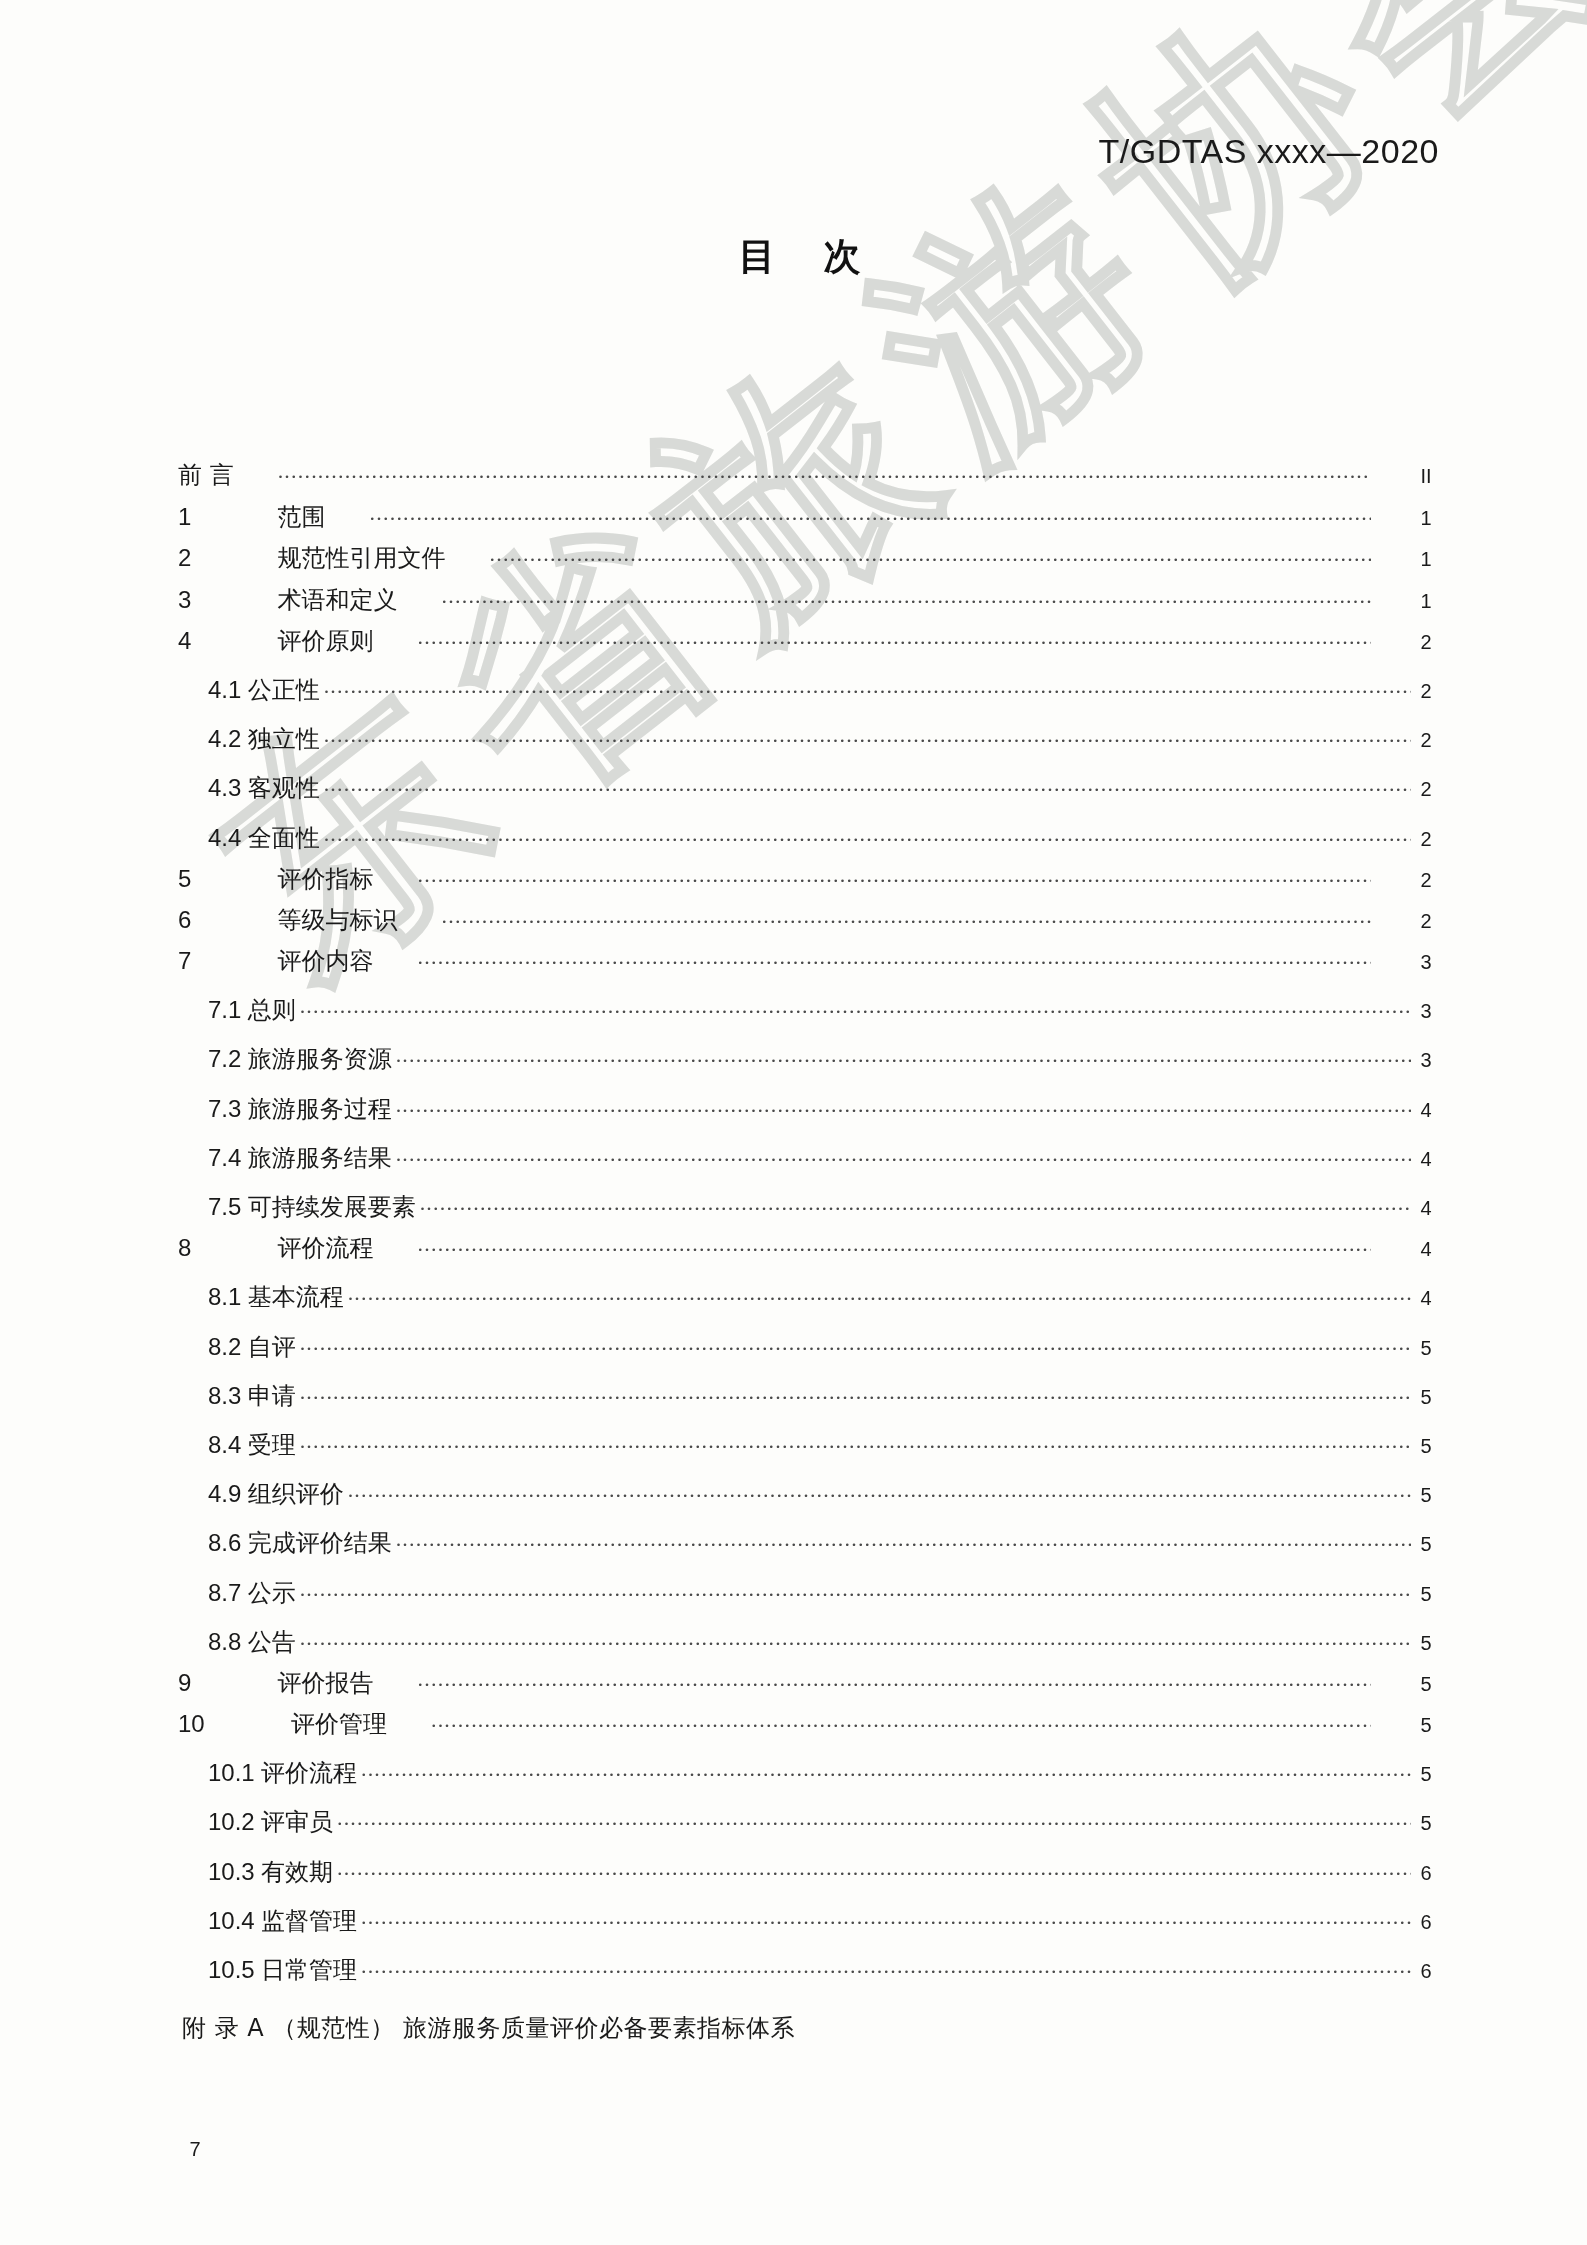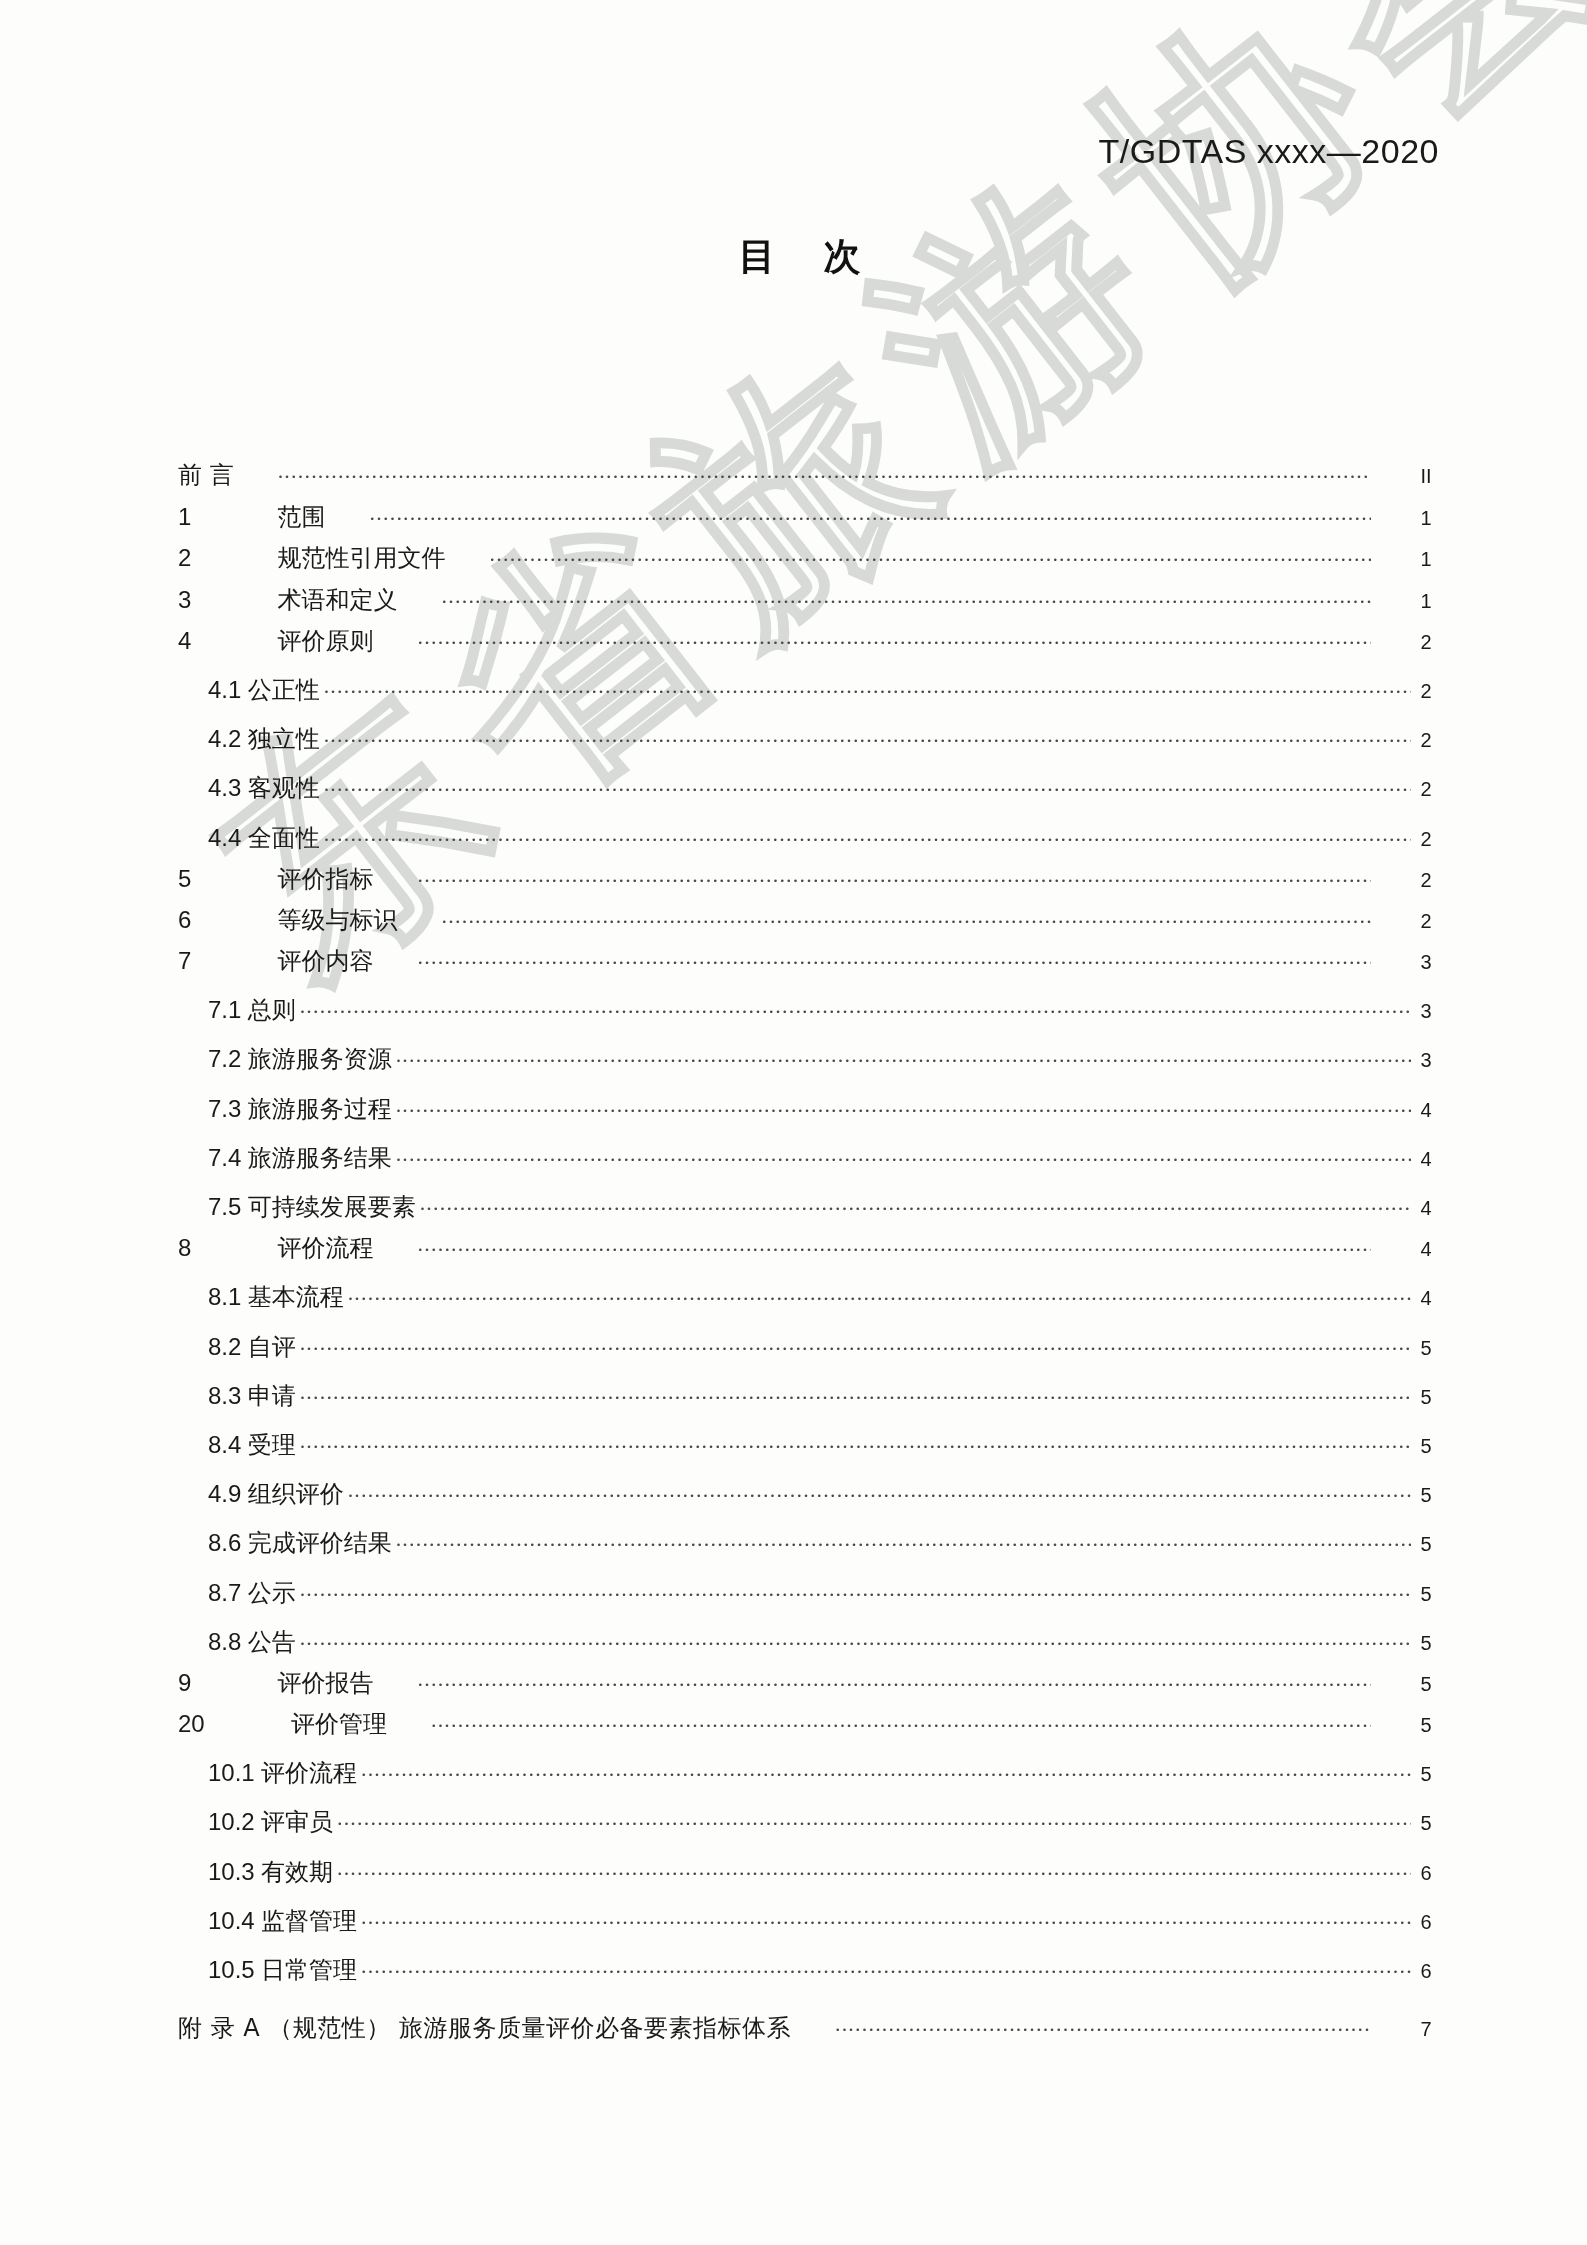--- a/index.html
+++ b/index.html
@@ -106,21 +106,21 @@
   }
   .toc-row .page-no {
     font-family: "Liberation Sans", sans-serif;
     font-size: 20px;
     min-width: 26px;
     text-align: center;
   }
   .lvl0 { padding-left: 0; gap: 40px; }
   .lvl1 { padding-left: 30px; margin-top: 8px; }
   .pre-row .label { letter-spacing: 0; }
-  .annex-row { margin-top: 18px; }
+  .annex-row { margin-top: 18px; flex-direction: column; }
   .annex-row .label { letter-spacing: 0.5px; }
 </style>
 </head>
 <body>
 
 <div class="page">
 
   <div class="watermark">
     <div class="watermark-text">东省旅游协会</div>
   </div>
@@ -314,21 +314,21 @@
           <span class="page-no">5</span>
         </div>
         <div class="toc-row lvl0">
           <span class="num">9</span>
           <span>&nbsp;</span>
           <span class="label">评价报告</span>
           <span class="leader">................................................................................................................................................................................................................................................................................................................................................................................................................</span>
           <span class="page-no">5</span>
         </div>
         <div class="toc-row lvl0">
-          <span class="num">20</span>
+          <span class="num">10</span>
           <span>&nbsp;</span>
           <span class="label">评价管理</span>
           <span class="leader">................................................................................................................................................................................................................................................................................................................................................................................................................</span>
           <span class="page-no">5</span>
         </div>
         <div class="toc-row lvl1">
           <span class="num">10.1</span>
           <span>&nbsp;</span>
           <span class="label">评价流程</span>
           <span class="leader">................................................................................................................................................................................................................................................................................................................................................................................................................</span>

